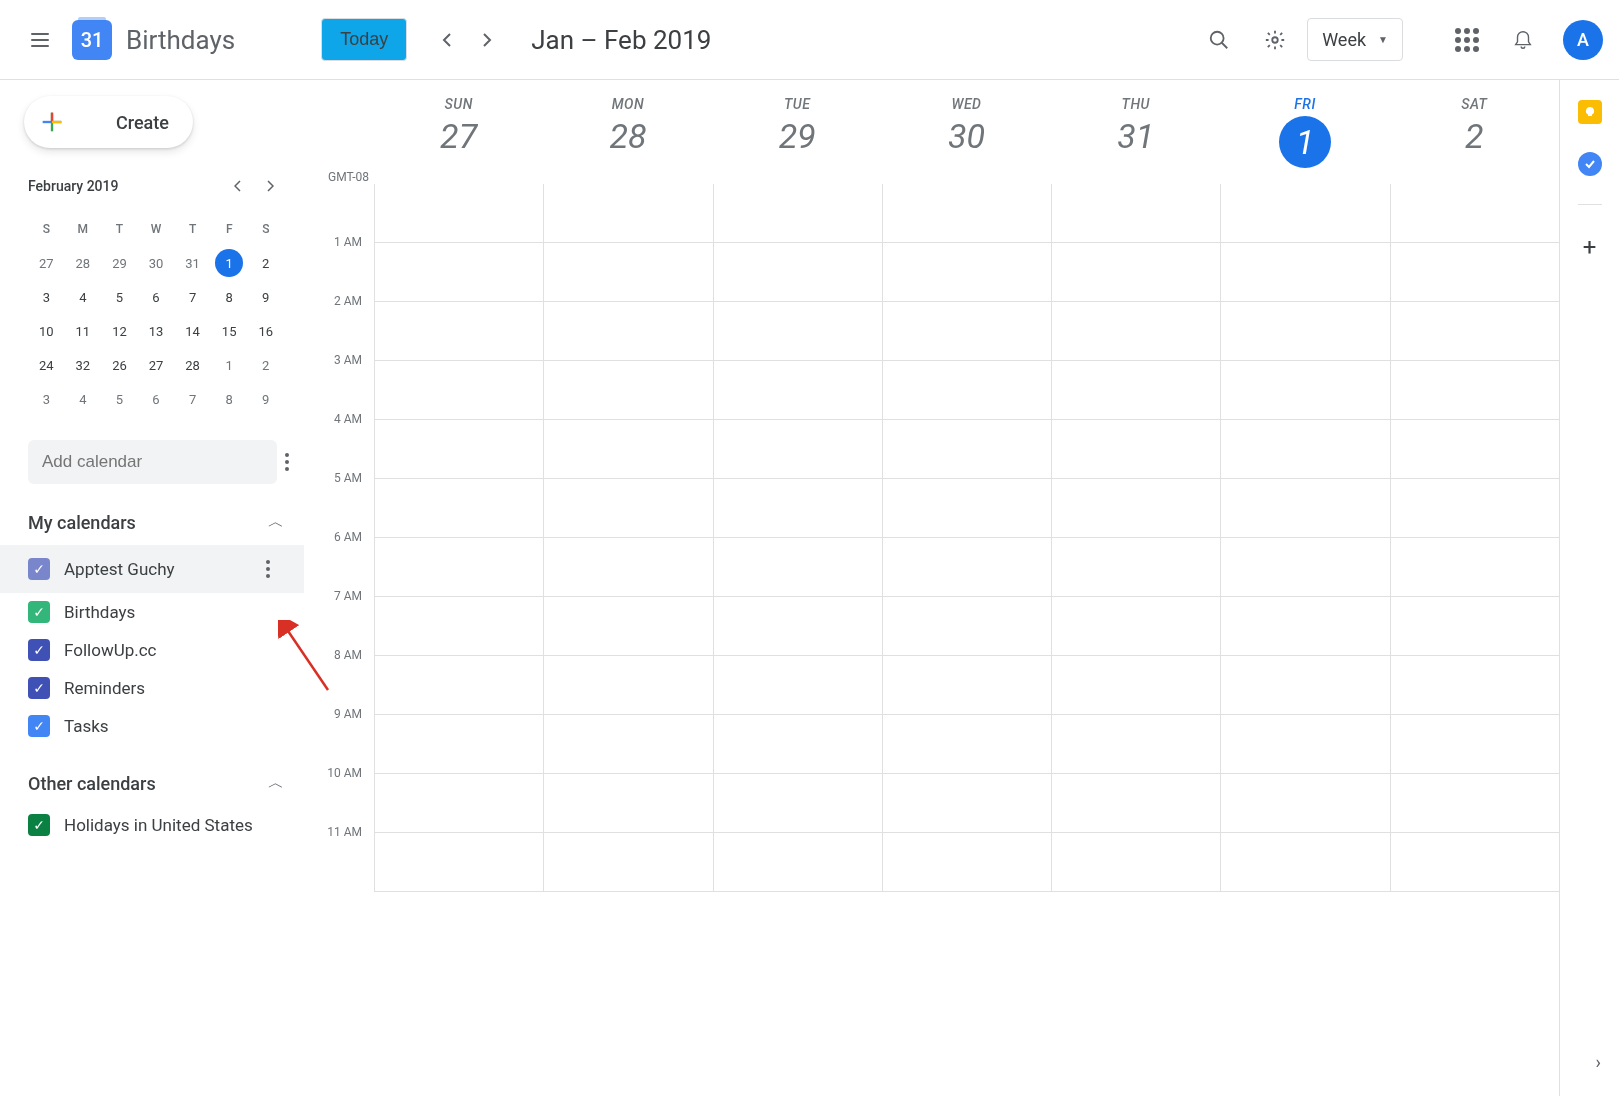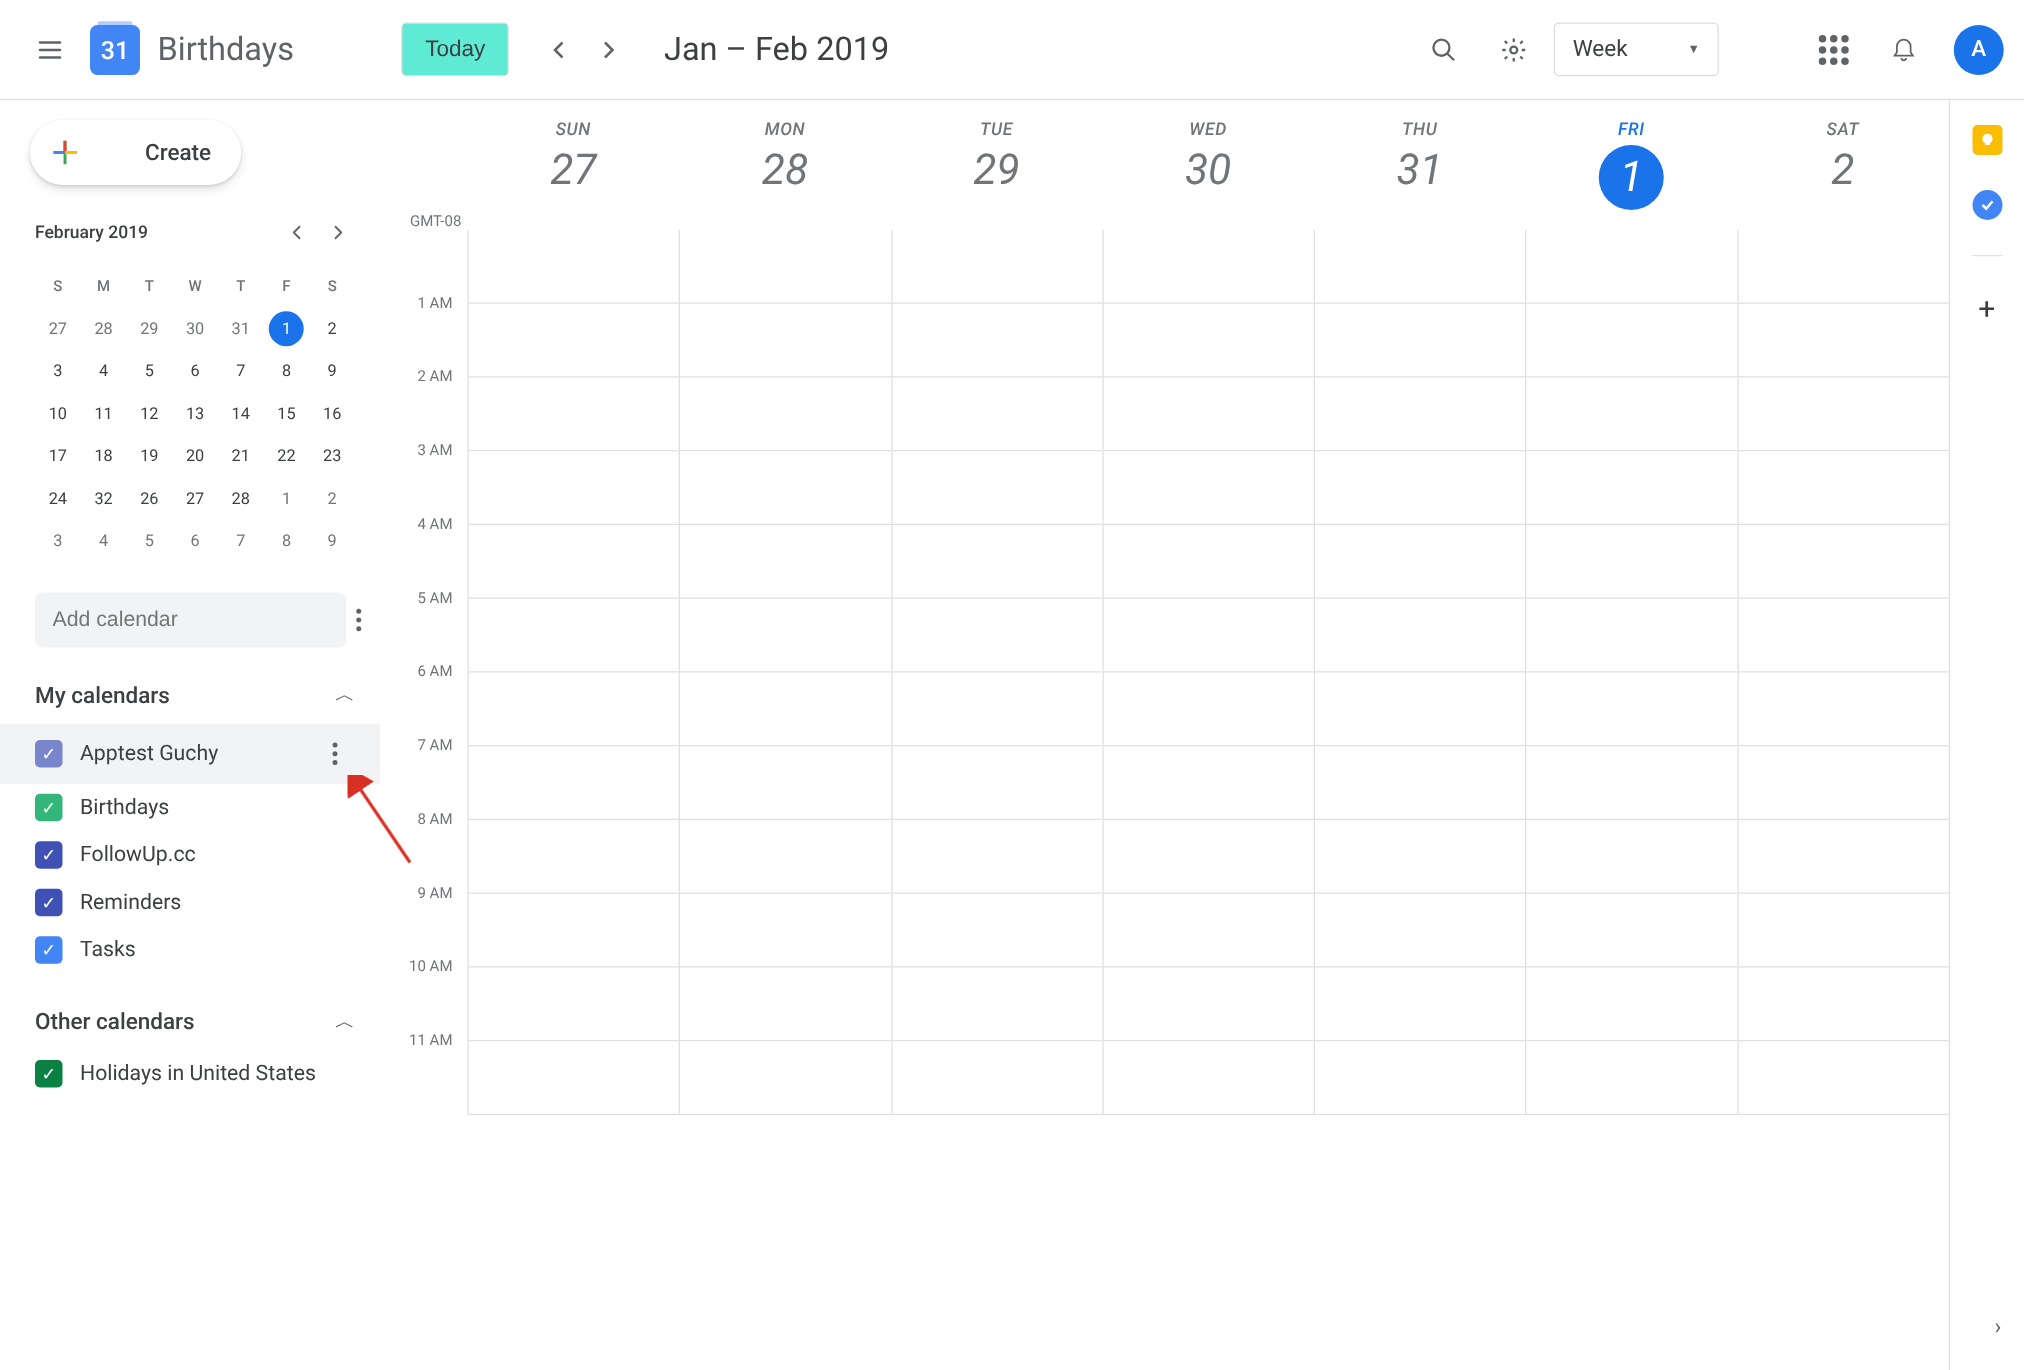--- a/index.html
+++ b/index.html
@@ -8,27 +8,27 @@
     
     .header { display: flex; align-items: center; height: 80px; padding: 0 16px; border-bottom: 1px solid #e0e0e0; }
     .menu-btn { width: 48px; height: 48px; display: flex; align-items: center; justify-content: center; border-radius: 50%; cursor: pointer; }
     .hamburger { width: 18px; height: 14px; display: flex; flex-direction: column; justify-content: space-between; }
     .hamburger span { display: block; height: 2px; background: #5f6368; border-radius: 1px; }
     .logo-area { display: flex; align-items: center; margin-left: 8px; }
     .cal-logo { width: 40px; height: 40px; background: #4285f4; border-radius: 6px; position: relative; margin-right: 14px; display: flex; align-items: center; justify-content: center; }
     .cal-logo::before { content: ''; position: absolute; top: -3px; left: 6px; right: 6px; height: 5px; background: #4285f4; border-radius: 2px; opacity: 0.4; }
     .cal-logo-num { color: #fff; font-size: 20px; font-weight: 500; }
     .app-title { font-size: 26px; color: #5f6368; font-weight: 400; }
-    .today-btn { margin-left: 86px; padding: 10px 18px; border: 1px solid #dadce0; border-radius: 4px; background: #5eead4; font-size: 18px; color: #3c4043; cursor: pointer; }
+    .today-btn { margin-left: 86px; padding: 10px 18px; border: 1px solid #dadce0; border-radius: 4px; background: #0ea5e9; font-size: 18px; color: #3c4043; cursor: pointer; }
     .nav-arrows { display: flex; margin-left: 20px; }
     .nav-arrow { width: 40px; height: 40px; display: flex; align-items: center; justify-content: center; border-radius: 50%; cursor: pointer; font-size: 20px; color: #5f6368; }
     .date-range { margin-left: 24px; font-size: 26px; color: #3c4043; font-weight: 400; }
     .header-right { margin-left: auto; display: flex; align-items: center; gap: 8px; }
     .icon-btn { width: 48px; height: 48px; display: flex; align-items: center; justify-content: center; border-radius: 50%; cursor: pointer; color: #5f6368; }
-    .view-select { display: flex; align-items: center; padding: 10px 14px; border: 1px solid #dadce0; border-radius: 4px; background: #fff; font-size: 18px; color: #3c4043; cursor: pointer; margin-right: 60px; gap: 36px; }
+    .view-select { display: flex; align-items: center; padding: 10px 14px; border: 1px solid #dadce0; border-radius: 4px; background: #fff; font-size: 18px; color: #3c4043; cursor: pointer; margin-right: 32px; }
     .view-select .tri { margin-left: 12px; font-size: 10px; color: #5f6368; }
     .apps-grid { display: grid; grid-template-columns: repeat(3, 6px); grid-template-rows: repeat(3, 6px); gap: 3px; }
     .apps-grid span { background: #5f6368; border-radius: 50%; }
     .avatar { width: 40px; height: 40px; border-radius: 50%; background: #1a73e8; color: #fff; display: flex; align-items: center; justify-content: center; font-size: 18px; font-weight: 500; margin-left: 8px; }
     
     
     .main { display: flex; height: calc(100vh - 80px); }
     .sidebar { width: 304px; padding: 16px 0 0 0; overflow-y: auto; position: relative; }
     .sidebar-inner { padding: 0 20px 0 28px; }
     .create-btn { display: inline-flex; align-items: center; padding: 12px 24px 12px 14px; border-radius: 28px; box-shadow: 0 1px 3px rgba(0,0,0,0.15), 0 4px 8px rgba(0,0,0,0.1); background: #fff; cursor: pointer; margin-bottom: 24px; margin-left: -4px; gap: 36px; }
@@ -264,43 +264,20 @@
                 <span>13</span>
               </div>
               <div class="mini-cell">
                 <span>14</span>
               </div>
               <div class="mini-cell">
                 <span>15</span>
               </div>
               <div class="mini-cell">
                 <span>16</span>
-              </div>
-            </div>
-            <div class="mini-row">
-              <div class="mini-cell">
-                <span>17</span>
-              </div>
-              <div class="mini-cell">
-                <span>18</span>
-              </div>
-              <div class="mini-cell">
-                <span>19</span>
-              </div>
-              <div class="mini-cell">
-                <span>20</span>
-              </div>
-              <div class="mini-cell">
-                <span>21</span>
-              </div>
-              <div class="mini-cell">
-                <span>22</span>
-              </div>
-              <div class="mini-cell">
-                <span>23</span>
               </div>
             </div>
             <div class="mini-row">
               <div class="mini-cell">
                 <span>24</span>
               </div>
               <div class="mini-cell">
                 <span>32</span>
               </div>
               <div class="mini-cell">

